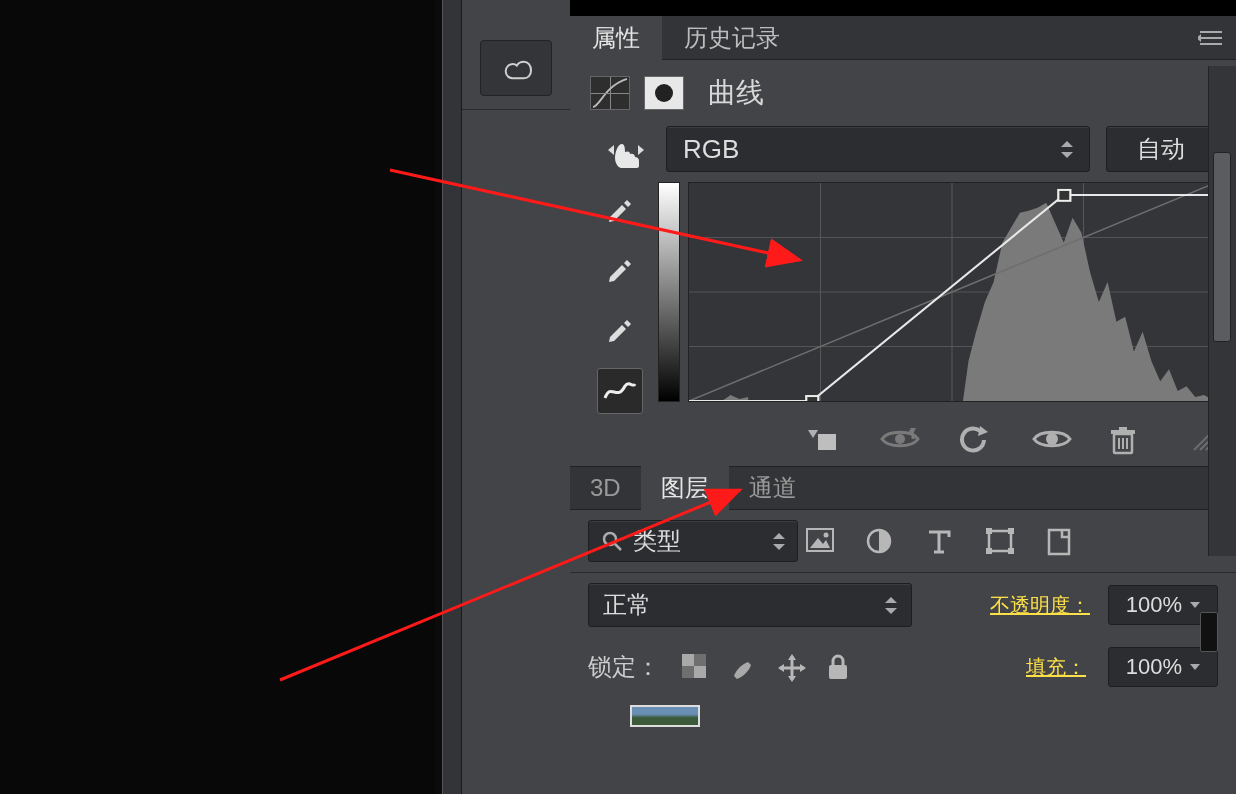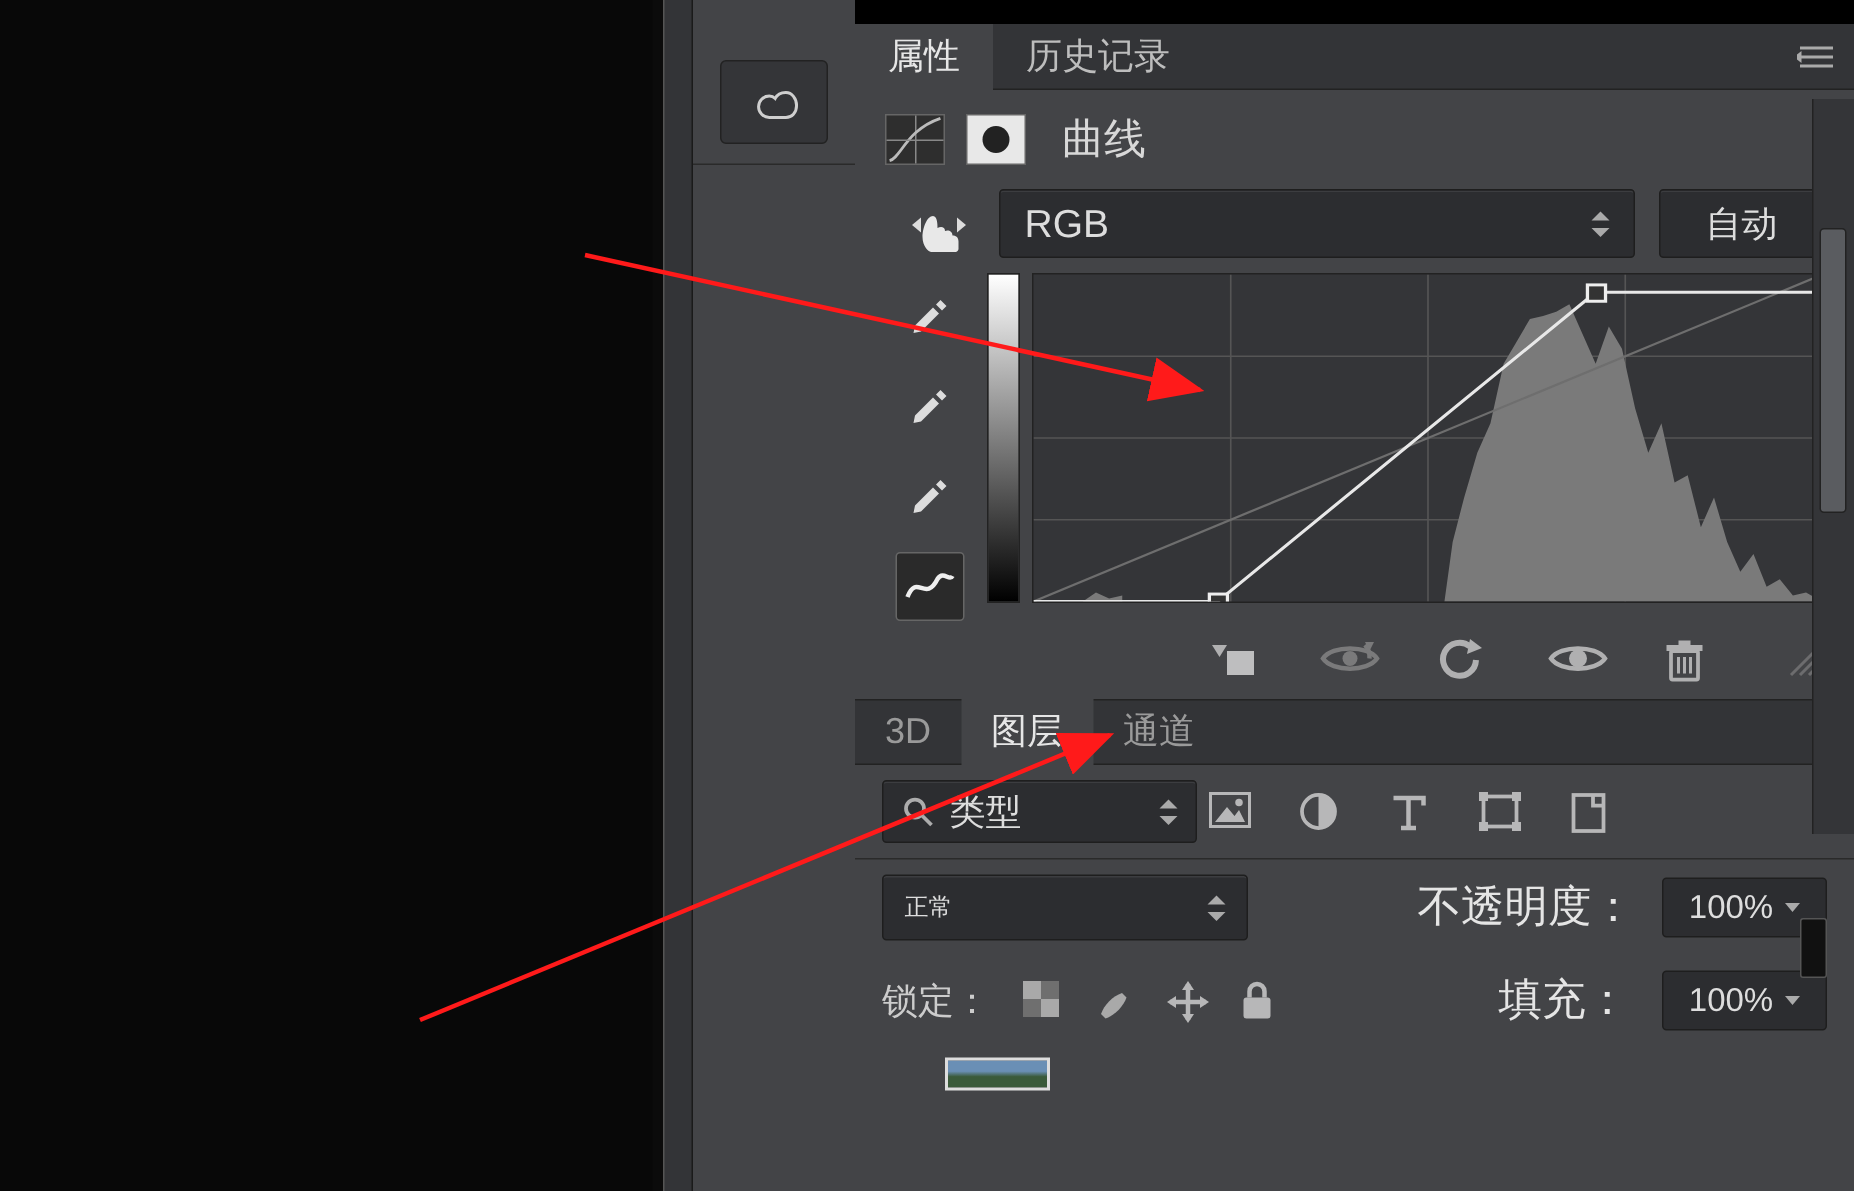--- a/index.html
+++ b/index.html
@@ -47,22 +47,22 @@
 .layers-tabs{display:flex;align-items:center;height:44px;background:#333437;border-top:1px solid #222;border-bottom:1px solid #222;}
 .ltab{padding:0 20px;font-size:24px;color:#9a9a9a;line-height:44px;cursor:pointer;}
 .ltab.active{background:#434447;color:#e6e6e6;}
 .filter-row{display:flex;align-items:center;padding:10px 18px;border-bottom:1px solid #2a2a2a;}
 .filter-dd{width:210px;height:42px;background:#2c2d30;border:1px solid #1e1e1e;border-radius:3px;display:flex;align-items:center;padding:0 12px;font-size:24px;color:#ddd;box-shadow:inset 0 1px 0 rgba(255,255,255,.08);}
 .filter-dd .srch{margin-right:10px;opacity:.8;}
 .ficons{display:flex;gap:30px;align-items:center;margin-left:8px;}
 .ficn{width:30px;height:26px;opacity:.85;}
 .lbar{position:absolute;right:18px;top:596px;width:18px;height:40px;background:#111;border:1px solid #555;border-radius:2px;}
 .blend-row{display:flex;align-items:center;padding:10px 18px;gap:18px;}
-.blend-dd{width:244px;height:44px;background:#2c2d30;border:1px solid #1e1e1e;border-radius:3px;display:flex;align-items:center;padding:0 14px;font-size:16px;color:#ddd;box-shadow:inset 0 1px 0 rgba(255,255,255,.08);text-align:center;}
-.op-lbl{font-size:29px;color:#e5e5e5;margin-left:auto;}
+.blend-dd{width:324px;height:44px;background:#2c2d30;border:1px solid #1e1e1e;border-radius:3px;display:flex;align-items:center;padding:0 14px;font-size:24px;color:#ddd;box-shadow:inset 0 1px 0 rgba(255,255,255,.08);text-align:center;}
+.op-lbl{font-size:20px;color:#fde047;margin-left:auto;text-decoration:underline;}
 .pct{width:110px;height:40px;background:#2c2d30;border:1px solid #1e1e1e;border-radius:3px;display:flex;align-items:center;justify-content:center;font-size:22px;color:#ddd;}
 .pct .sm-caret{margin-left:8px;width:0;height:0;border-left:5px solid transparent;border-right:5px solid transparent;border-top:6px solid #aaa;}
 .lock-row{display:flex;align-items:center;padding:10px 18px;gap:22px;}
 .lock-lbl{font-size:24px;color:#ccc;font-family:Liberation Mono, monospace;}
 .licn{width:26px;height:26px;opacity:.85;}
 .thumb-row{padding:8px 60px;}
 .thumb{width:70px;height:22px;border:2px solid #ddd;background:linear-gradient(180deg,#6a8fb5 40%,#3a5a3a 60%);}
 .scroll-outer{position:absolute;right:0;top:50px;width:28px;height:490px;background:#343538;border-left:1px solid #222;}
 .scroll-thumb{position:absolute;left:4px;top:86px;width:18px;height:190px;background:#5a5c60;border:1px solid #222;border-radius:3px;}
 .arrow-svg{position:absolute;pointer-events:none;}

